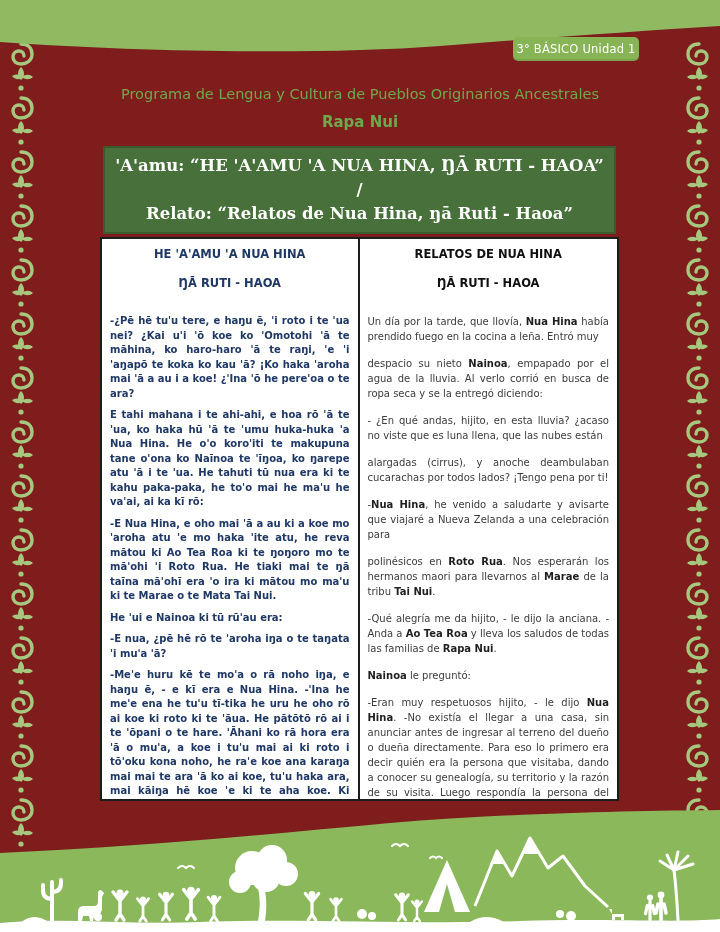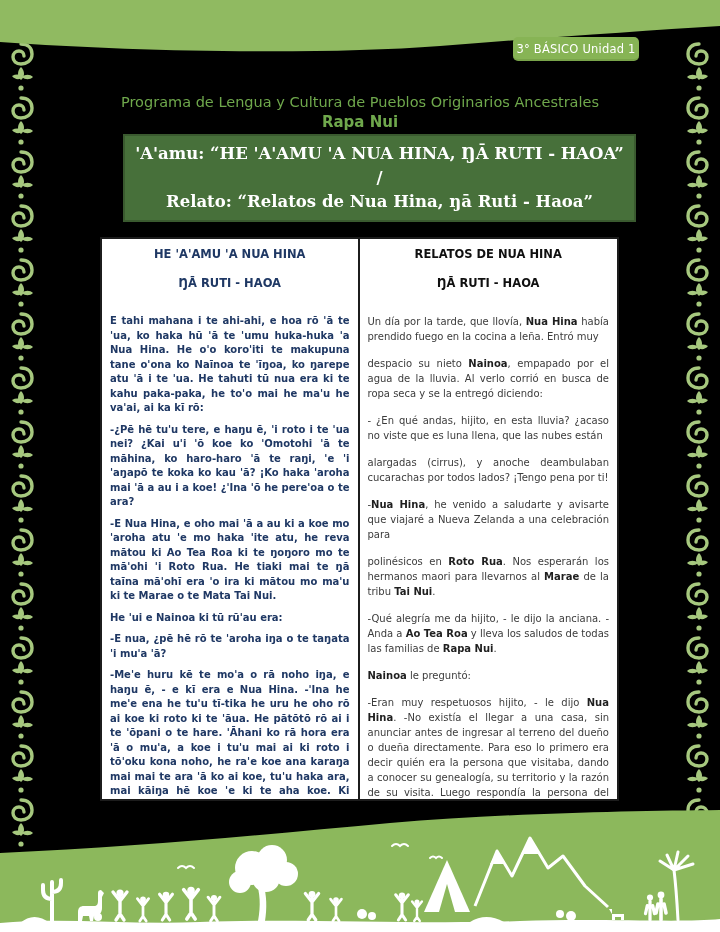--- a/index.html
+++ b/index.html
@@ -1,45 +1,45 @@
 <!DOCTYPE html>
 <html><head>
 <meta charset="utf-8">
 <style>
   html,body{margin:0;padding:0;background:#e8e8e8;}
   .page{
-    position:relative;width:720px;height:932px;background:#000000;overflow:hidden;
+    position:relative;width:720px;height:932px;background:#7f1d1d;overflow:hidden;
     font-family:"DejaVu Sans","Liberation Sans",sans-serif;
   }
   
   .top-wave{position:absolute;top:0;left:0;width:720px;height:70px;}
   .unit-badge{
     position:absolute;top:37px;left:513px;width:126px;height:24px;
     background:#87b455;border-radius:5px;border-bottom:2px solid #79a44a;
     color:#ffffff;font-size:11.5px;line-height:24px;text-align:center;
     letter-spacing:.2px;box-sizing:border-box;
   }
   
   .koru{position:absolute;top:40px;width:26px;height:822px;}
   .koru.left{left:8px;}
   .koru.right{right:8px;}
   
   .program-title{
-    position:absolute;top:94px;left:60px;width:600px;text-align:center;
+    position:absolute;top:86px;left:60px;width:600px;text-align:center;
     color:#6fa84c;font-size:14.5px;
   }
   .program-subtitle{
     position:absolute;top:113px;left:60px;width:600px;text-align:center;
     color:#6fa84c;font-size:15px;font-weight:bold;
   }
   .story-banner{
-    position:absolute;top:134px;left:103px;width:513px;box-sizing:border-box;
+    position:absolute;top:146px;left:103px;width:513px;box-sizing:border-box;
     background:#47703a;border:2px solid #3a5a2f;color:#ffffff;
     font-family:"DejaVu Serif","Liberation Serif",serif;font-weight:bold;
-    font-size:16.5px;text-align:center;padding:6px 8px;line-height:24px;margin-left:20px;
+    font-size:16.5px;text-align:center;padding:6px 8px;line-height:24px;
   }
   
   .story-table{
     position:absolute;top:237px;left:100px;width:519px;height:564px;
     border:2px solid #1c1c1c;box-sizing:border-box;display:flex;background:#fff;
   }
   .cell{width:50%;box-sizing:border-box;padding:8px 8px 4px 8px;overflow:hidden;}
   .cell.rapanui{border-right:2px solid #1c1c1c;}
   .cell-header{text-align:center;font-weight:bold;font-size:11.5px;margin-bottom:24px;}
   .cell.rapanui .cell-header{color:#1f3864;}
@@ -101,22 +101,22 @@
     <div>Relato: “Relatos de Nua Hina, ŋā Ruti - Haoa”</div>
   </div>
 
   <div class="story-table">
     <div class="cell rapanui">
       <div class="cell-header">
         <div class="h1">HE 'A'AMU 'A NUA HINA</div>
         <div class="h2">ŊĀ RUTI - HAOA</div>
       </div>
       <div>
+          <p><span>-¿Pē hē tu'u tere, e haŋu ē, 'i roto i te 'ua nei? ¿Kai u'i 'ō koe ko 'Omotohi 'ā te māhina, ko haro-haro 'ā te raŋi, 'e 'i 'aŋapō te koka ko kau 'ā? ¡Ko haka 'aroha mai 'ā a au i a koe! ¿'Ina 'ō he pere'oa o te ara?</span></p>
           <p><span>E tahi mahana i te ahi-ahi, e hoa rō 'ā te 'ua, ko haka hū 'ā te 'umu huka-huka 'a Nua Hina. He o'o koro'iti te makupuna tane o'ona ko Naīnoa te 'īŋoa, ko ŋarepe atu 'ā i te 'ua. He tahuti tū nua era ki te kahu paka-paka, he to'o mai he ma'u he va'ai, ai ka kī rō:</span></p>
-          <p><span>-¿Pē hē tu'u tere, e haŋu ē, 'i roto i te 'ua nei? ¿Kai u'i 'ō koe ko 'Omotohi 'ā te māhina, ko haro-haro 'ā te raŋi, 'e 'i 'aŋapō te koka ko kau 'ā? ¡Ko haka 'aroha mai 'ā a au i a koe! ¿'Ina 'ō he pere'oa o te ara?</span></p>
           <p><span>-E Nua Hina, e oho mai 'ā a au ki a koe mo 'aroha atu 'e mo haka 'ite atu, he reva mātou ki Ao Tea Roa ki te ŋoŋoro mo te mā'ohi 'i Roto Rua. He tiaki mai te ŋā taīna mā'ohī era 'o ira ki mātou mo ma'u ki te Marae o te Mata Tai Nui.</span></p>
           <p><span>He 'ui e Nainoa ki tū rū'au era:</span></p>
           <p><span>-E nua, ¿pē hē rō te 'aroha iŋa o te taŋata 'i mu'a 'ā?</span></p>
           <p><span>-Me'e huru kē te mo'a o rā noho iŋa, e haŋu ē, - e kī era e Nua Hina. -'Ina he me'e ena he tu'u tī-tika he uru he oho rō ai koe ki roto ki te 'āua. He pātōtō rō ai i te 'ōpani o te hare. 'Āhani ko rā hora era 'ā o mu'a, a koe i tu'u mai ai ki roto i tō'oku kona noho, he ra'e koe ana karaŋa mai mai te ara 'ā ko ai koe, tu'u haka ara, mai kāiŋa hē koe 'e ki te aha koe. Ki pāhono atu ki a koe,</span></p>
         </div>
     </div>
     <div class="cell spanish">
       <div class="cell-header">
         <div class="h1">RELATOS DE NUA HINA</div>
         <div class="h2">ŊĀ RUTI - HAOA</div>

